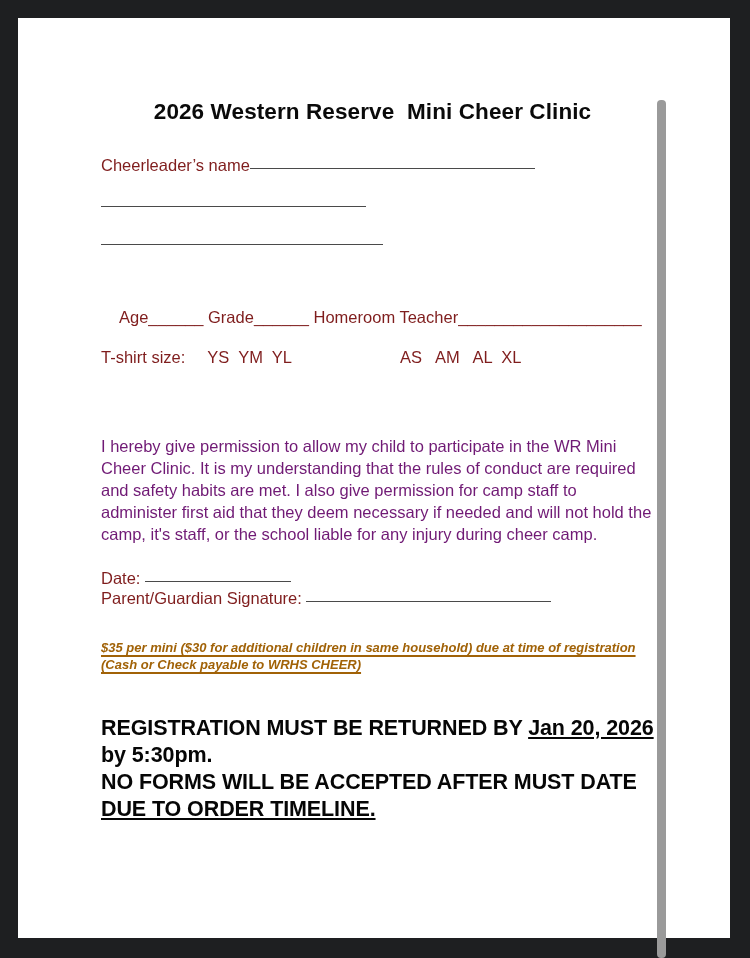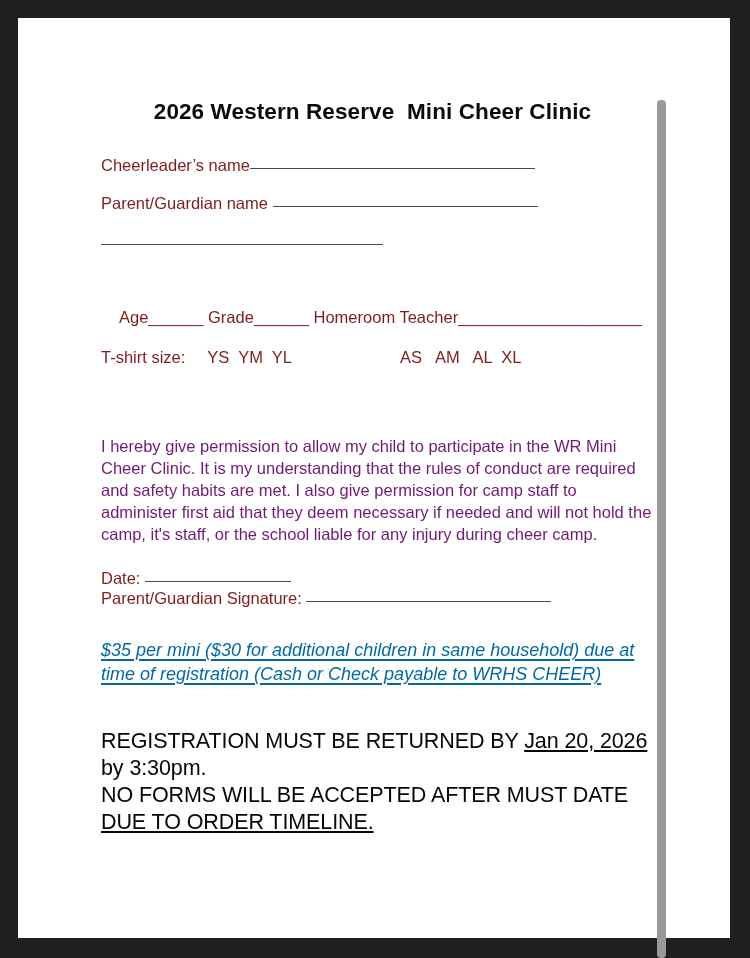--- a/index.html
+++ b/index.html
@@ -74,34 +74,34 @@
   .gap-30 { height: 30px; }
 
   .body-para {
     font-size: 16.5px;
     color: #701a75;
     line-height: 1.335;
     margin: 0;
     width: 553px;
   }
   .fee-text {
-    font-size: 18px;
-    font-weight: normal;
+    font-size: 13px;
+    font-weight: bold;
     font-style: italic;
-    color: #0369a1;
+    color: #a16207;
     line-height: 1.33;
     margin: 0;
     width: 535px;
     text-decoration: underline;
     text-decoration-thickness: 1.5px;
     text-underline-offset: 2.5px;
   }
   .notice {
     font-size: 21.5px;
-    font-weight: normal;
+    font-weight: bold;
     color: #060606;
     line-height: 1.26;
     margin: 0;
     white-space: pre-wrap;
     width: 560px;
     letter-spacing: -0.1px;
   }
   .notice .u {
     text-decoration-thickness: 2px;
     text-underline-offset: 1.5px;
@@ -135,21 +135,21 @@
     <div class="page-inner">
 
       <h1 class="doc-title">2026 Western Reserve  Mini Cheer Clinic</h1>
 
       <div class="gap-30"></div>
 
       <p class="field-line"><span>Cheerleader’s name</span><span class="rule" style="width:285px"></span></p>
 
       <div class="gap-18"></div>
 
-      <p class="field-line"><span>Parent/Guardian name </span><span class="rule" style="width:265px"></span></p>
+      <p class="field-line"><span class="rule" style="width:265px"></span></p>
 
       <div class="gap-18"></div>
 
       <p class="field-line"><span class="rule" style="width:282px"></span></p>
 
       <div style="height:56px"></div>
 
       <p class="field-line" style="padding-left:18px"><span>Age</span><span>______</span><span> </span><span>Grade</span><span>______</span><span> </span><span>Homeroom Teacher</span><span>____________________</span></p>
 
       <div style="height:19px"></div>
@@ -165,21 +165,21 @@
       <p class="field-line"><span>Date: </span><span class="rule" style="width:146px"></span></p>
 
       <p class="field-line"><span>Parent/Guardian Signature: </span><span class="rule" style="width:245px"></span></p>
 
       <div style="height:31px"></div>
 
       <p class="fee-text">$35 per mini ($30 for additional children in same household) due at time of registration (Cash or Check payable to WRHS CHEER)</p>
 
       <div style="height:41px"></div>
 
-      <p class="notice"><span>REGISTRATION MUST BE RETURNED BY </span><span class="u">Jan 20, 2026</span><br><span>by 3:30pm.</span><br><span>NO FORMS WILL BE ACCEPTED AFTER MUST DATE</span><br><span class="u">DUE TO ORDER TIMELINE.</span></p>
+      <p class="notice"><span>REGISTRATION MUST BE RETURNED BY </span><span class="u">Jan 20, 2026</span><br><span>by 5:30pm.</span><br><span>NO FORMS WILL BE ACCEPTED AFTER MUST DATE</span><br><span class="u">DUE TO ORDER TIMELINE.</span></p>
 
     </div>
   </div>
 
   <div class="scrollbar-track">
     <div class="scrollbar-thumb"></div>
   </div>
 
 </div>
 

